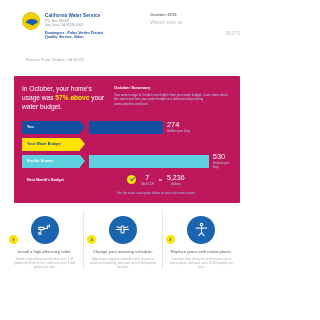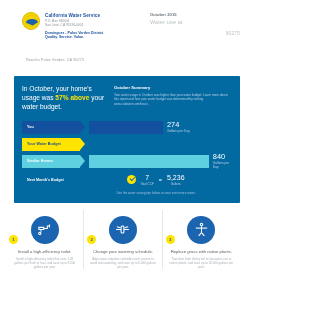--- a/index.html
+++ b/index.html
@@ -37,21 +37,21 @@
   .co-dist { font-size: 3.6px; color: #1b4f9c; font-weight: bold; line-height: 4.8px; }
 
   .hdr-right { position: absolute; left: 150px; top: 12px; }
   .hdr-month { font-size: 4.2px; color: #6d757b; font-weight: bold; line-height: 6px; }
   .hdr-use { font-size: 5.4px; color: #b9c0c6; line-height: 8px; letter-spacing: .2px; }
   .hdr-zip { position: absolute; right: 6px; top: 31px; font-size: 4.6px; color: #b9c0c6; letter-spacing: .3px; }
 
   .addr { padding: 6px 0 0 26px; font-size: 3.8px; color: #9aa1a7; letter-spacing: .1px; }
 
   
-  .panel { margin: 14px 6px 0 14px; background: #0369a1; border-radius: 1px; padding: 8px 8px 8px 8px; position: relative; }
+  .panel { margin: 14px 6px 0 14px; background: #be185d; border-radius: 1px; padding: 8px 8px 8px 8px; position: relative; }
   .panel-top { display: flex; gap: 8px; }
   .headline { width: 84px; flex: none; font-size: 6.6px; line-height: 9.2px; color: #ffffff; font-weight: 300; }
   .headline b { color: #ffe400; font-weight: bold; }
   .summary { flex: 1; padding-top: 1px; }
   .summary-title { font-size: 4.2px; font-weight: bold; color: #ffffff; line-height: 6px; margin-bottom: 2px; }
   .summary-body { font-size: 3.1px; line-height: 4.3px; color: #b5cde6; }
 
   
   .bars { margin-top: 9px; }
   .bar-row { display: flex; align-items: center; height: 13px; margin-bottom: 4px; position: relative; }
@@ -174,21 +174,21 @@
 
     <div class="bar-row">
       <div class="tag tag-budget">Your Water Budget</div>
     </div>
 
     <div class="bar-row">
       <div class="tag tag-similar">Similar Homes</div>
       <div class="bar-track">
         <div class="bar-fill fill-similar" style="width:100%"></div>
         <div class="bar-val">
-          <div class="bar-num">840</div>
+          <div class="bar-num">530</div>
           <div class="bar-unit">Gallons per Day</div>
         </div>
       </div>
     </div>
   </div>
 
   <div class="next">
     <div class="next-label">Next Month's Budget</div>
     <div class="next-mid">
       <div class="next-row">

